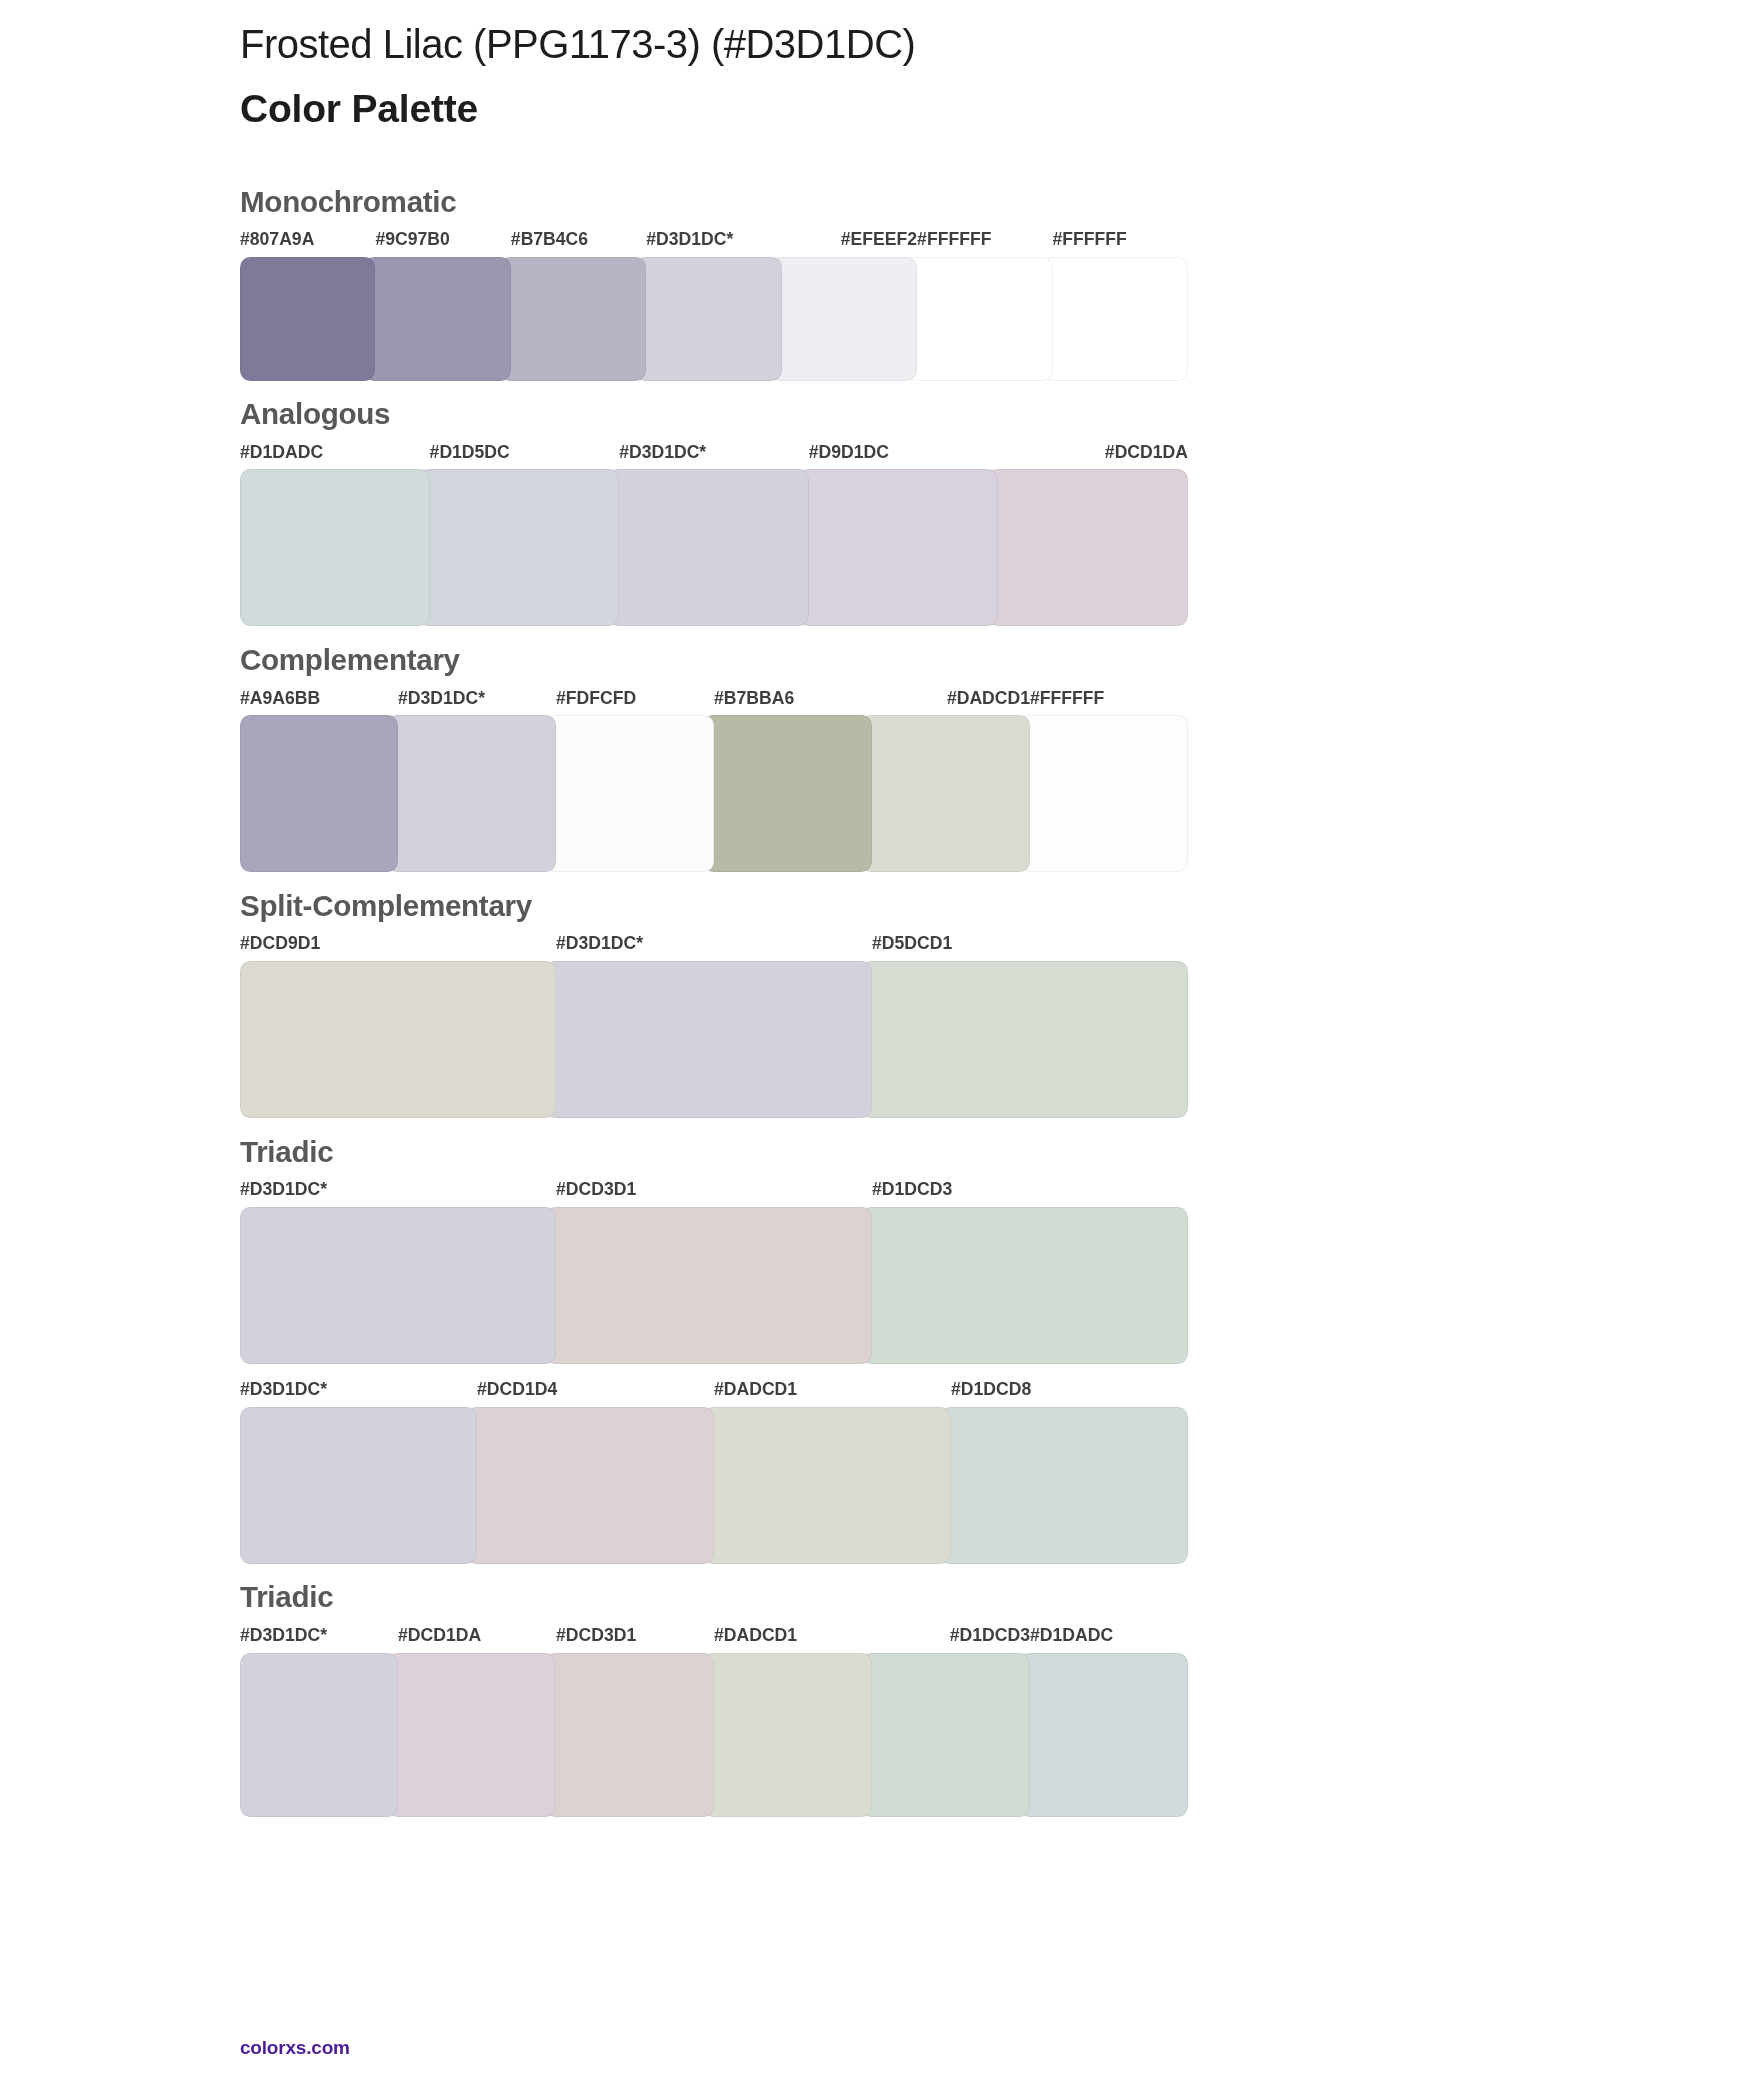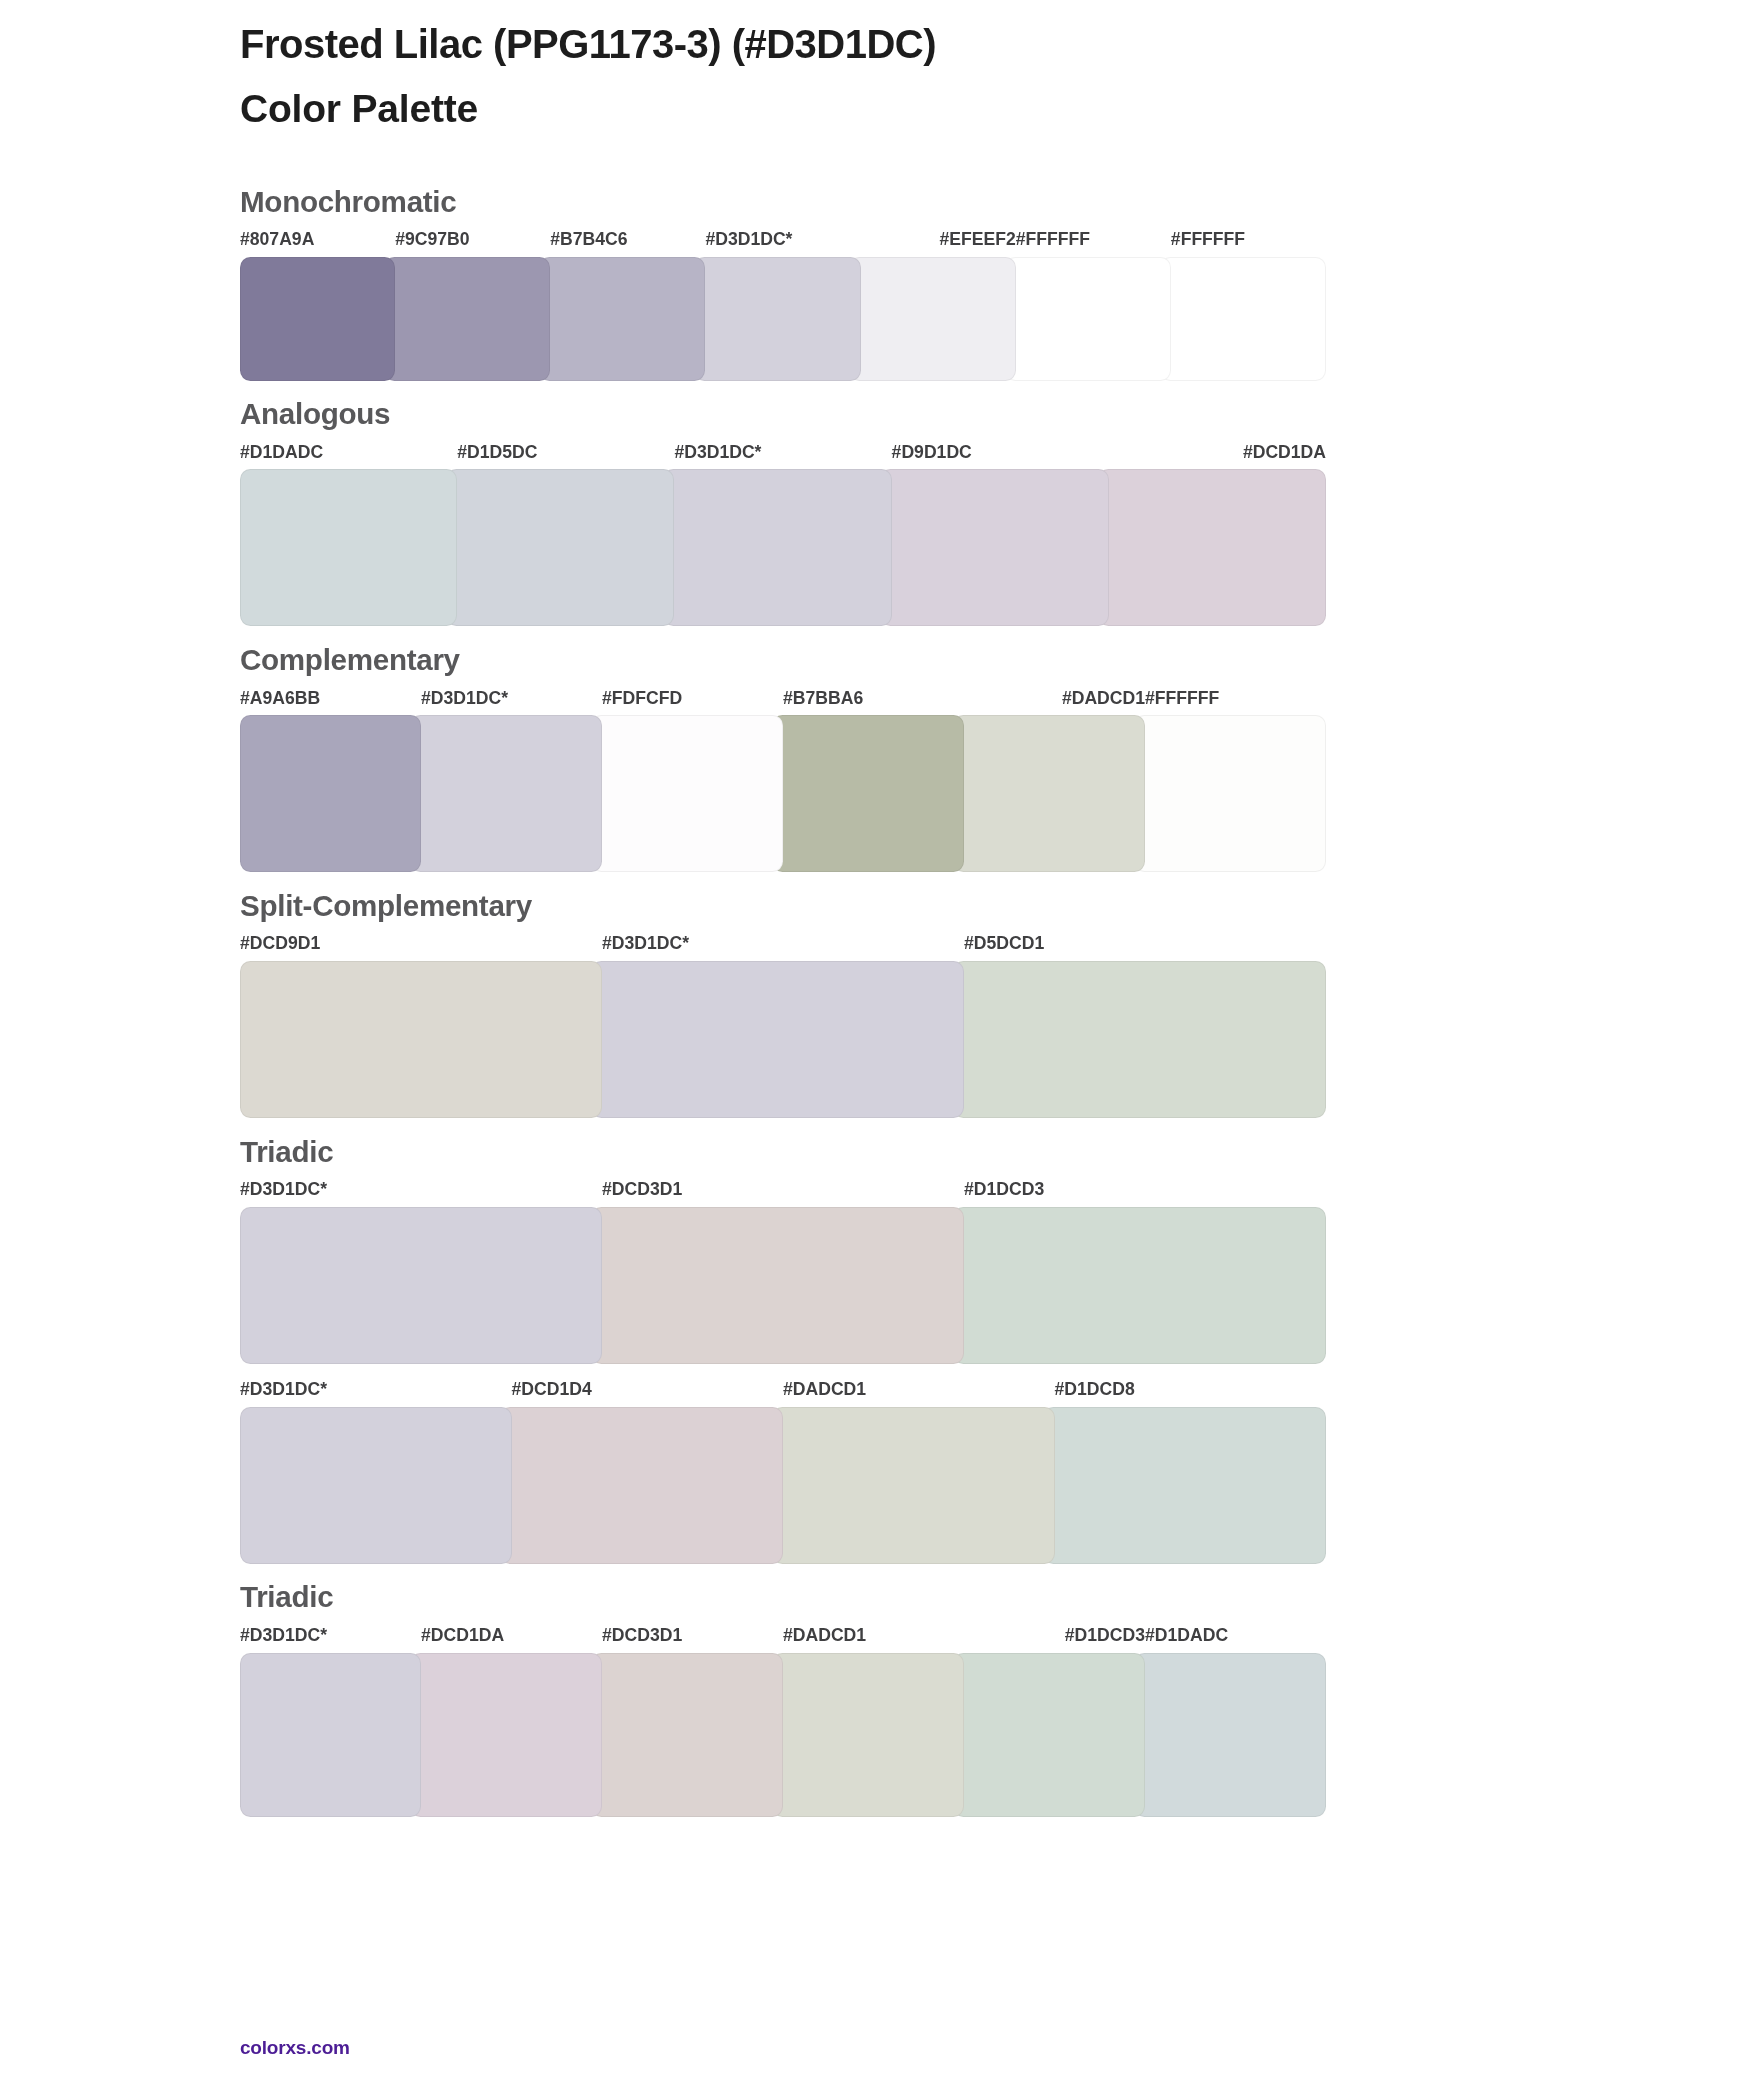--- a/index.html
+++ b/index.html
@@ -23,21 +23,21 @@
     box-sizing: border-box;
     padding: 0 240px;
   }
 
   
   .header {
     padding-top: 21px;
   }
   .page-title {
     font-size: 40px;
-    font-weight: bold;
+    font-weight: normal;
     color: #1d1d1d;
     letter-spacing: -0.5px;
     line-height: 1.18;
     margin: 0;
     white-space: nowrap;
   }
   .page-subtitle {
     font-size: 39px;
     font-weight: bold;
     color: #1d1d1d;
@@ -59,21 +59,21 @@
     color: #58585a;
     letter-spacing: -0.3px;
     line-height: 1.1;
     margin: 0 0 12.8px 0;
   }
 
   
   .swatch-row {
     position: relative;
     display: flex;
-    width: 1086px;
+    width: 948px;
     margin-top: 13px;
   }
   .swatch {
     position: relative;
     flex: 1 1 0;
     min-width: 0;
   }
   .swatch-label {
     font-size: 17.6px;
     font-weight: bold;

